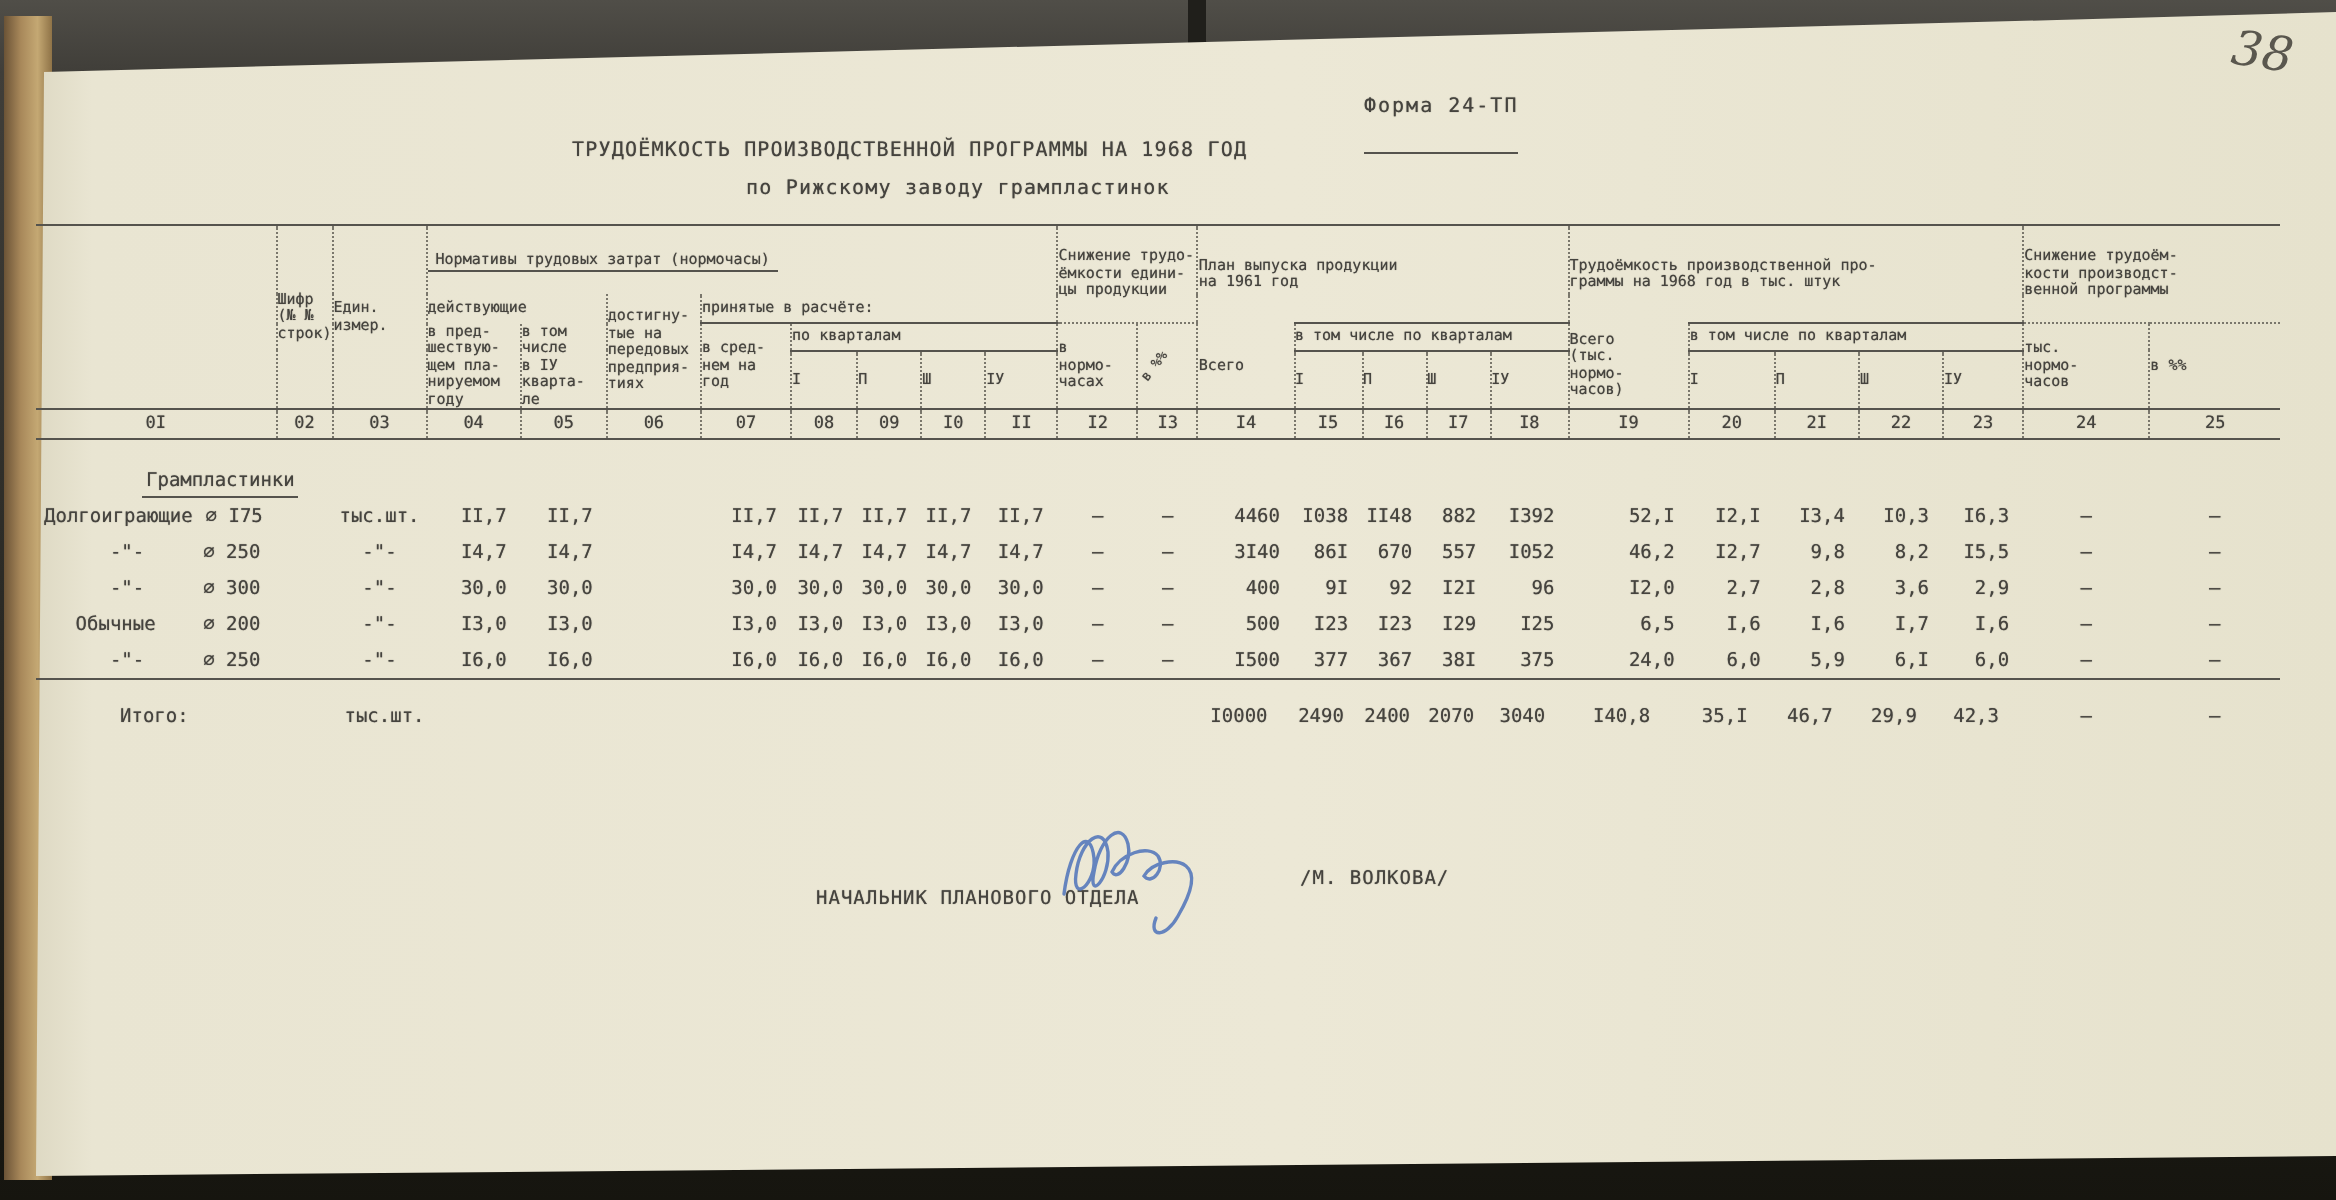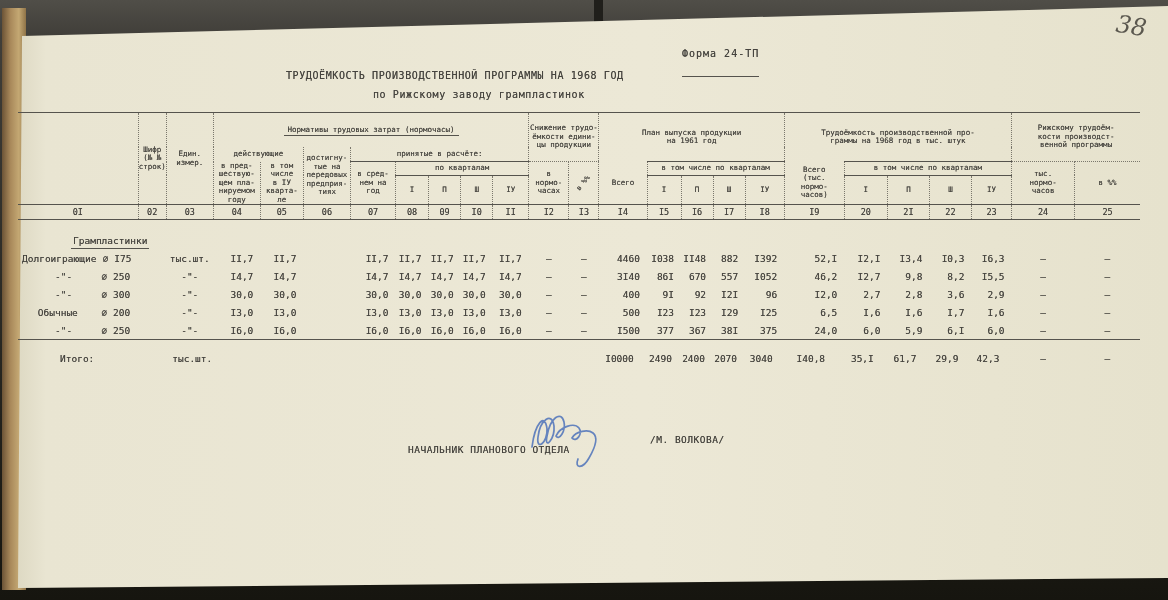--- a/index.html
+++ b/index.html
@@ -21,21 +21,21 @@
   .form-label{left:664px;top:48px;font-size:10px;letter-spacing:1px;
     border-bottom:1px solid #55534d;padding-bottom:17px;margin-left:18px;}
   .doc-title{left:286px;top:70px;font-size:10px;letter-spacing:.6px;}
   .doc-subtitle{left:330px;top:89px;font-size:10px;letter-spacing:.6px;padding-left:43px;}
 
   .table-wrap{position:absolute;left:18px;top:112px;width:1124px;}
   table{border-collapse:collapse;table-layout:fixed;width:1122px;
     color:#45433e;text-shadow:0 0 .5px rgba(66,64,58,.7);}
   td{padding:0;vertical-align:middle;overflow:visible;}
   tr.h1 td{height:34px;} tr.h2 td{height:14px;} tr.h3 td{height:12px;} tr.h4 td{height:26px;}
-  td.hd{font-size:7.5px;line-height:8.5px;text-align:center;white-space:pre-line;}
+  td.hd{font-size:7.5px;line-height:8.5px;white-space:pre-line;}
   td.hd.bl{border-left:1px dotted #7a776c;}
   .topline{border-top:1.5px solid #55534d;}
   .u{border-bottom:1px solid #55534d;}
   .ud{border-bottom:1px dotted #7a776c;}
   .ut{border-top:1px solid #55534d;}
   span.u-in{border-bottom:1px solid #55534d;padding:0 4px 1px 4px;}
   .rot span{display:inline-block;transform:rotate(-52deg);font-size:7px;}
   tr.nums td{height:14px;font-size:8.5px;text-align:center;
     border-top:1px solid #55534d;border-bottom:1px solid #55534d;}
   tr.nums td.bl{border-left:1px dotted #7a776c;}
@@ -108,21 +108,21 @@
     <td class="hd topline bl" rowspan="4">Един.
 измер.</td>
     <td class="hd topline bl" colspan="8"><span class="u-in">Нормативы трудовых затрат (нормочасы)</span></td>
     <td class="hd topline bl ud" colspan="2" rowspan="2">Снижение трудо-
 ёмкости едини-
 цы продукции</td>
     <td class="hd topline bl" colspan="5" rowspan="2">План выпуска продукции
 на 1961 год</td>
     <td class="hd topline bl" colspan="5" rowspan="2">Трудоёмкость производственной про-
 граммы на 1968 год в тыс. штук</td>
-    <td class="hd topline bl ud" colspan="2" rowspan="2">Рижскому трудоём-
+    <td class="hd topline bl ud" colspan="2" rowspan="2">Снижение трудоём-
 кости производст-
 венной программы</td>
   </tr>
   <tr class="h2">
     <td class="hd bl" colspan="2">действующие</td>
     <td class="hd bl" rowspan="3">достигну-
 тые на
 передовых
 предприя-
 тиях</td>
@@ -355,21 +355,21 @@
           <td></td>
     <td></td>
           <td></td>
     <td>I0000</td>
           <td>2490</td>
     <td>2400</td>
           <td>2070</td>
     <td>3040</td>
           <td>I40,8</td>
     <td>35,I</td>
-          <td>61,7</td>
+          <td>46,7</td>
     <td>29,9</td>
           <td>42,3</td>
     <td class="dash">–</td>
           <td class="dash">–</td>
   </tr>
 </tbody>
 </table>
 </div>
 
 <div class="tw sig-title">НАЧАЛЬНИК ПЛАНОВОГО ОТДЕЛА</div>

